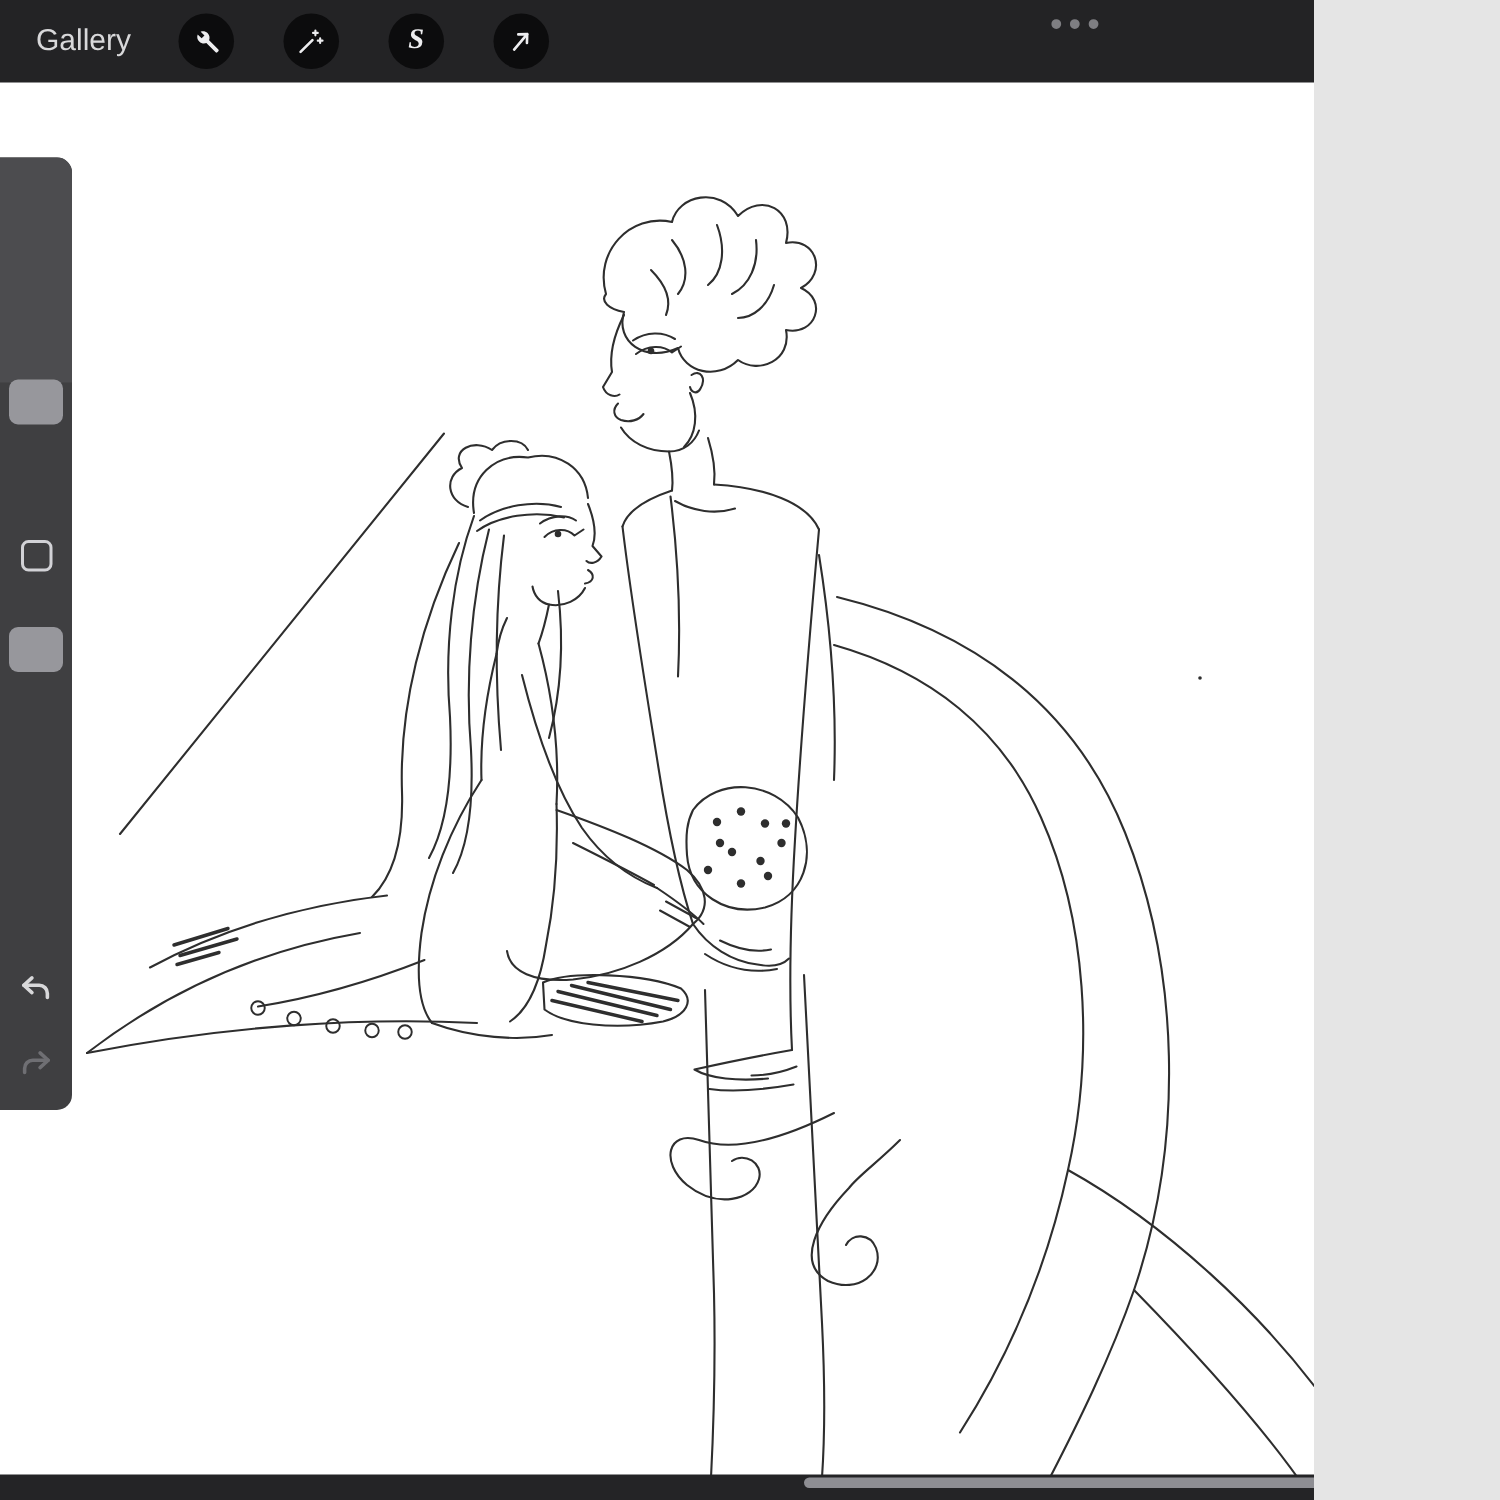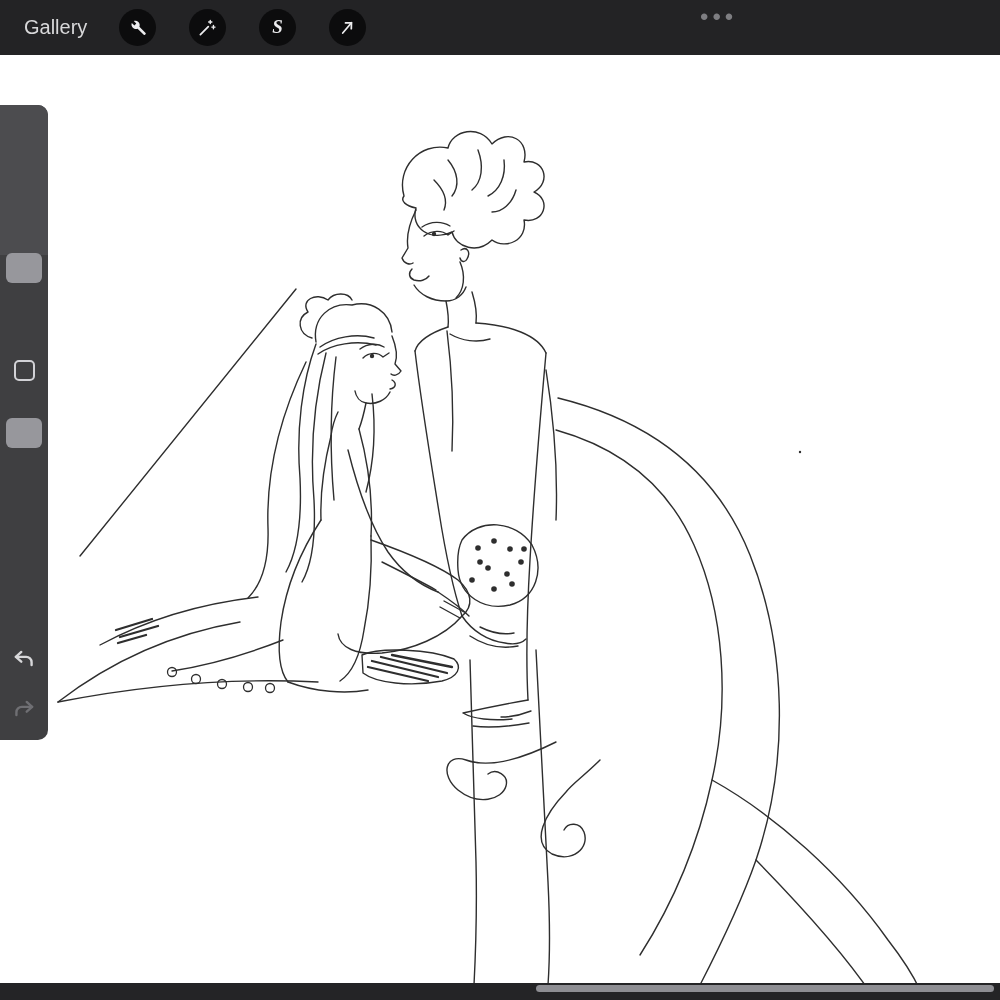--- a/index.html
+++ b/index.html
@@ -1,16 +1,16 @@
 <!DOCTYPE html>
 <html><head>
 <meta charset="utf-8">
 <style>
   html,body{margin:0;padding:0;background:#e5e5e5;}
-  .screen{position:relative;width:1000px;height:1000px;background:#ffffff;overflow:hidden;
+  .screen{position:relative;width:876px;height:1000px;background:#ffffff;overflow:hidden;
           font-family:"Liberation Sans",sans-serif;}
 
   
   .canvas-svg{position:absolute;left:0;top:0;width:1000px;height:1000px;z-index:1;}
   .canvas-svg path{fill:none;stroke:#2e2e2e;stroke-width:1.4;stroke-linecap:round;stroke-linejoin:round;}
   .canvas-svg .hatch{stroke-width:2.3;}
   .canvas-svg .dot{fill:#2e2e2e;stroke:none;}
   .canvas-svg .btn-circle{fill:none;stroke:#2e2e2e;stroke-width:1.3;}
 
   

